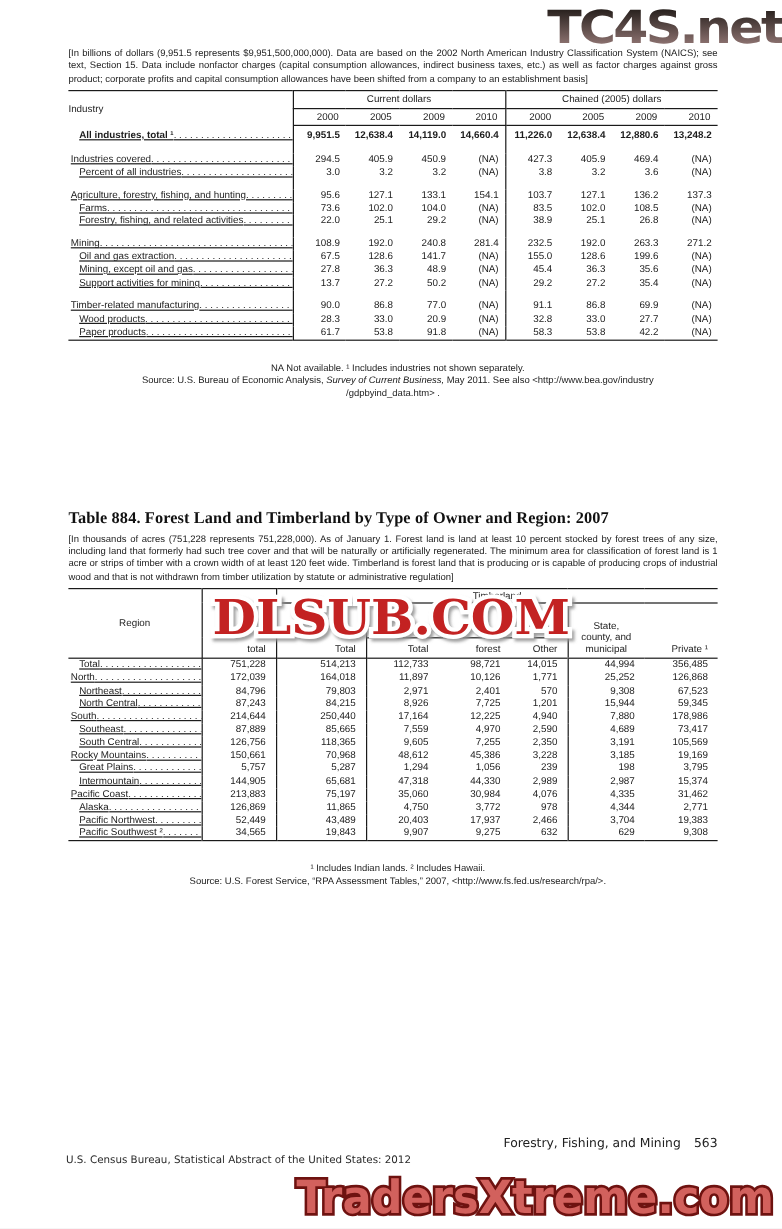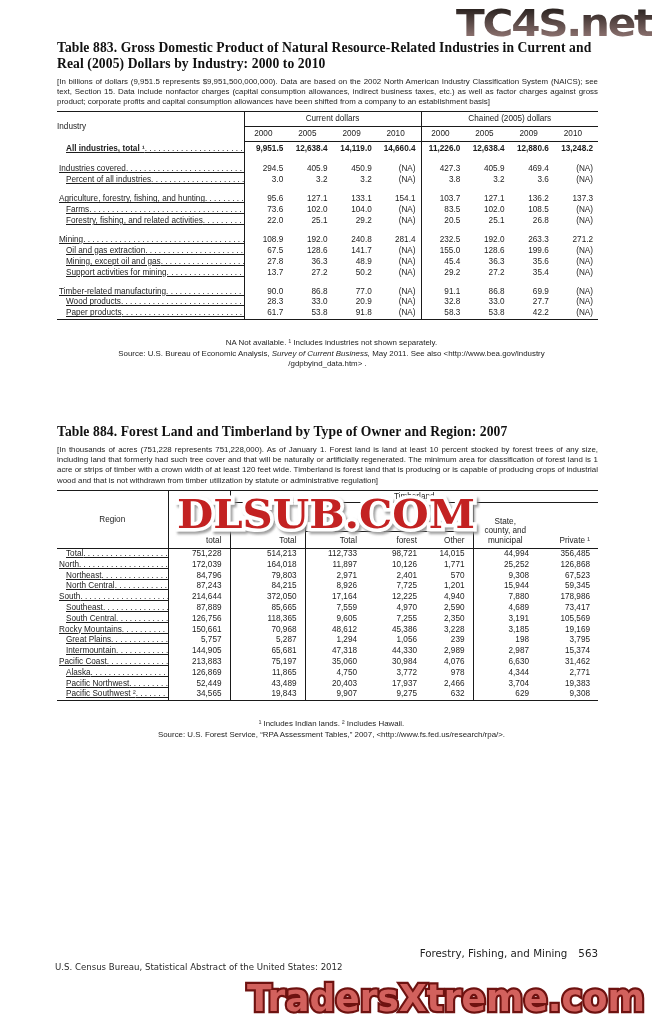--- a/index.html
+++ b/index.html
@@ -16,21 +16,21 @@
 
   table { border-collapse:collapse; table-layout:fixed; width:541px;
           border-top:1.2px solid #1a1a1a; border-bottom:1.2px solid #1a1a1a; }
   th, td { margin:0; padding:0; font-weight:normal; font-size:8.2px; color:#1c1c1c; overflow:hidden; }
   .br  { border-right:1px solid #1a1a1a; }
   .hbb { border-bottom:1px solid #1a1a1a; }
 
   
   #t883 thead .grp { text-align:center; line-height:14px; height:14px; border-bottom:1px solid #1a1a1a; }
   #t883 thead .industry { text-align:left; vertical-align:middle; }
-  #t883 thead .yr { text-align:center; padding-right:6px; line-height:13.5px; height:13.5px; }
+  #t883 thead .yr { text-align:right; padding-right:6px; line-height:13.5px; height:13.5px; }
   #t883 td { line-height:10.9px; }
   #t883 td.num { text-align:right; padding-right:5px; }
   #t883 tr.bold td { font-weight:bold; padding-top:2.5px; padding-bottom:1px; }
   #t883 tr.bold .dots { font-weight:normal; }
   #t883 tr.gap td { height:8px; }
 
   
   #t884 thead .region { text-align:center; vertical-align:middle; }
   #t884 thead .timber { text-align:center; vertical-align:top; line-height:11px; height:11px;
                         border-bottom:1px solid #1a1a1a; }
@@ -67,21 +67,20 @@
   #wm-top    { top:1px;   right:-2px; }
   #wm-mid    { left:169px; top:488px; }
   #wm-bottom { left:239px; top:969px; }
 </style>
 </head>
 <body>
 
 <div class="page">
 
   <div class="sec" id="sec883">
-    <p class="tbl-title">Table 883. Gross Domestic Product of Natural Resource-Related Industries in Current and Real (2005) Dollars by Industry: 2000 to 2010</p>
     <p class="tbl-note">[In billions of dollars (9,951.5 represents $9,951,500,000,000). Data are based on the 2002 North American Industry Classification System (NAICS); see text, Section 15. Data include nonfactor charges (capital consumption allowances, indirect business taxes, etc.) as well as factor charges against gross product; corporate profits and capital consumption allowances have been shifted from a company to an establishment basis]</p>
 
     <table id="t883">
       <colgroup>
         <col style="width:187px">
         <col style="width:44.25px">
           <col style="width:44.25px">
           <col style="width:44.25px">
           <col style="width:44.25px">
         <col style="width:44.25px">
@@ -213,21 +212,21 @@
             <td class="br">
               <div class="lblwrap ind1">
                 <span class="lab">Forestry, fishing, and related activities</span>
                 <span class="dots"></span>
               </div>
             </td>
             <td class=" num">22.0</td>
             <td class=" num">25.1</td>
             <td class=" num">29.2</td>
             <td class="br num">(NA)</td>
-            <td class=" num">20.5</td>
+            <td class=" num">38.9</td>
             <td class=" num">25.1</td>
             <td class=" num">26.8</td>
             <td class=" num">(NA)</td>
           </tr>
           <tr class="gap">
             <td class="br"></td>
             <td class=" num"></td>
             <td class=" num"></td>
             <td class=" num"></td>
             <td class="br num"></td>
@@ -466,21 +465,21 @@
             <td class=" num">59,345</td>
           </tr>
           <tr>
             <td class="br">
               <div class="lblwrap ind0">
                 <span class="lab">South</span>
                 <span class="dots"></span>
               </div>
             </td>
             <td class="br num">214,644</td>
-            <td class="br num">372,050</td>
+            <td class="br num">250,440</td>
             <td class=" num">17,164</td>
             <td class=" num">12,225</td>
             <td class="br num">4,940</td>
             <td class=" num">7,880</td>
             <td class=" num">178,986</td>
           </tr>
           <tr>
             <td class="br">
               <div class="lblwrap ind1">
                 <span class="lab">Southeast</span>
@@ -560,21 +559,21 @@
               <div class="lblwrap ind0">
                 <span class="lab">Pacific Coast</span>
                 <span class="dots"></span>
               </div>
             </td>
             <td class="br num">213,883</td>
             <td class="br num">75,197</td>
             <td class=" num">35,060</td>
             <td class=" num">30,984</td>
             <td class="br num">4,076</td>
-            <td class=" num">6,630</td>
+            <td class=" num">4,335</td>
             <td class=" num">31,462</td>
           </tr>
           <tr>
             <td class="br">
               <div class="lblwrap ind1">
                 <span class="lab">Alaska</span>
                 <span class="dots"></span>
               </div>
             </td>
             <td class="br num">126,869</td>

